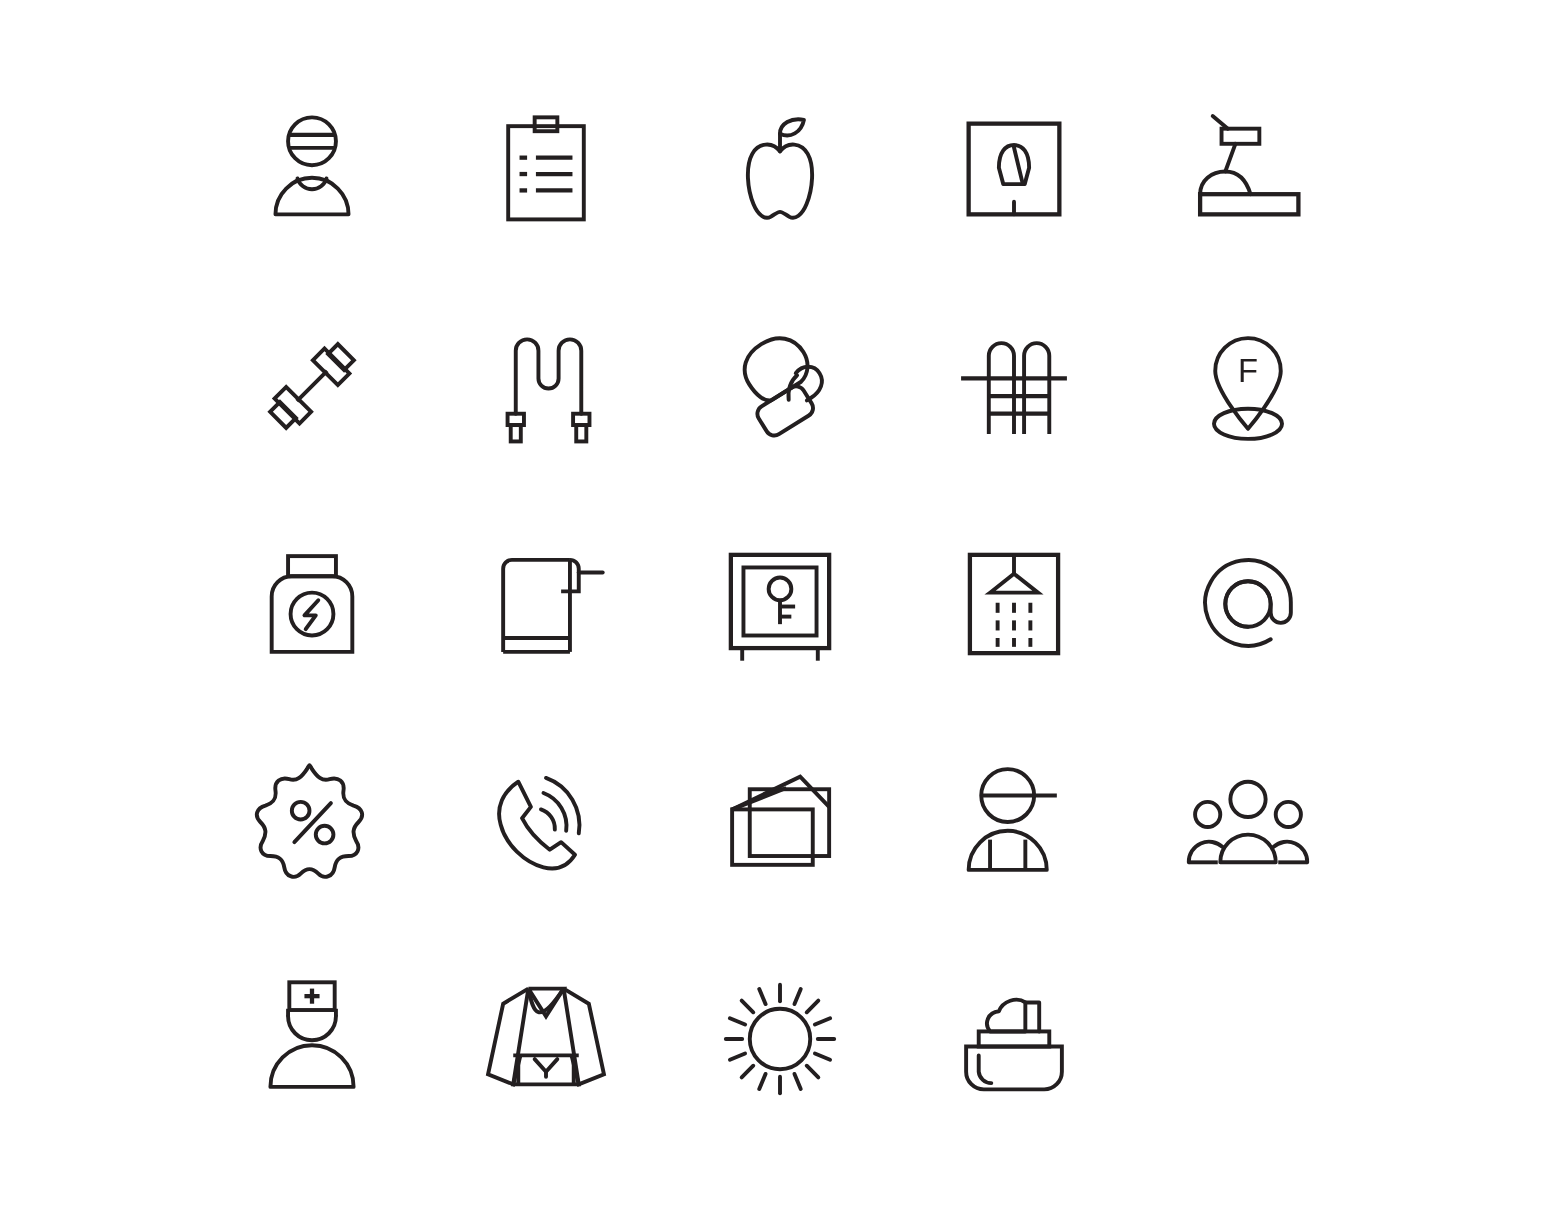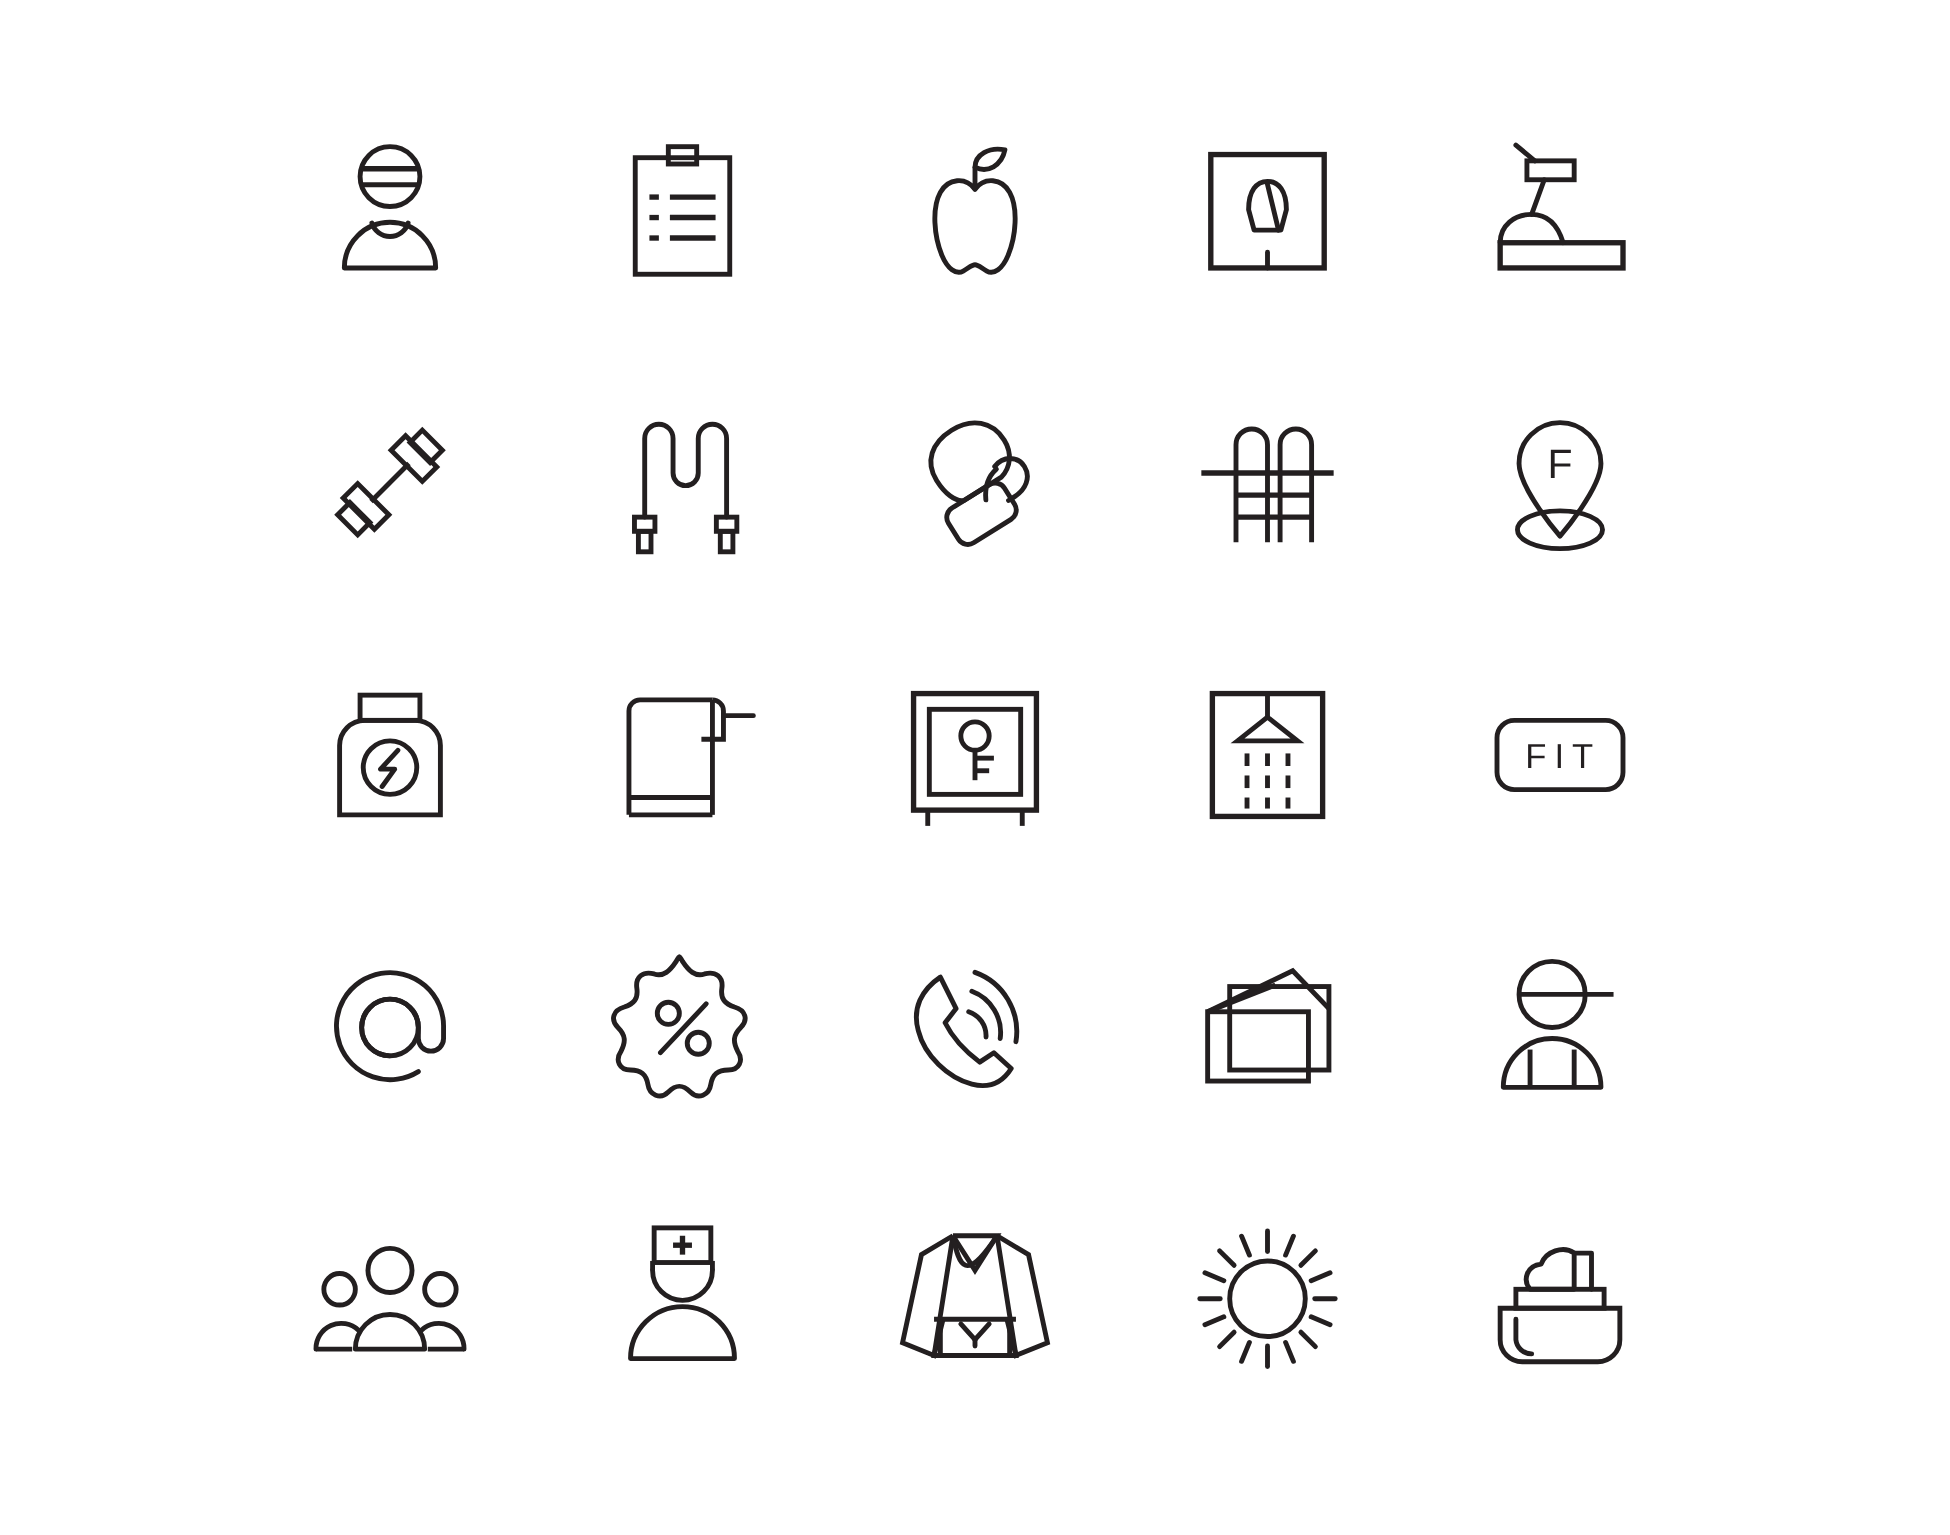--- a/index.html
+++ b/index.html
@@ -222,26 +222,20 @@
       <line class="ln-sq" x1="63" y1="49" x2="63" y2="57"></line>
       <line class="ln-sq" x1="37" y1="63" x2="37" y2="71"></line>
       <line class="ln-sq" x1="50" y1="63" x2="50" y2="71"></line>
       <line class="ln-sq" x1="63" y1="63" x2="63" y2="71"></line>
       <line class="ln-sq" x1="37" y1="77" x2="37" y2="84"></line>
       <line class="ln-sq" x1="50" y1="77" x2="50" y2="84"></line>
       <line class="ln-sq" x1="63" y1="77" x2="63" y2="84"></line>
     </svg>
   </div>
 
-  <div class="icon-cell" title="FIT Badge">
-    <svg viewBox="0 0 100 100">
-      <rect class="ln" x="10" y="28" width="80" height="44" rx="11"></rect>
-      <text class="fit-text" x="52" y="58" text-anchor="middle">FIT</text>
-    </svg>
-  </div>
 
   <div class="icon-cell" title="Email / At Sign">
     <svg viewBox="0 0 100 100">
       <path class="ln" d="M68 78 A34 34 0 1 1 84 50 L84 57 A8 8 0 0 1 68 57 L68 50 A18 18 0 1 0 50 68"></path>
       <circle class="ln" cx="50" cy="50" r="18"></circle>
     </svg>
   </div>
 
   <div class="icon-cell" title="Discount Percent Badge">
     <svg viewBox="0 0 100 100">

